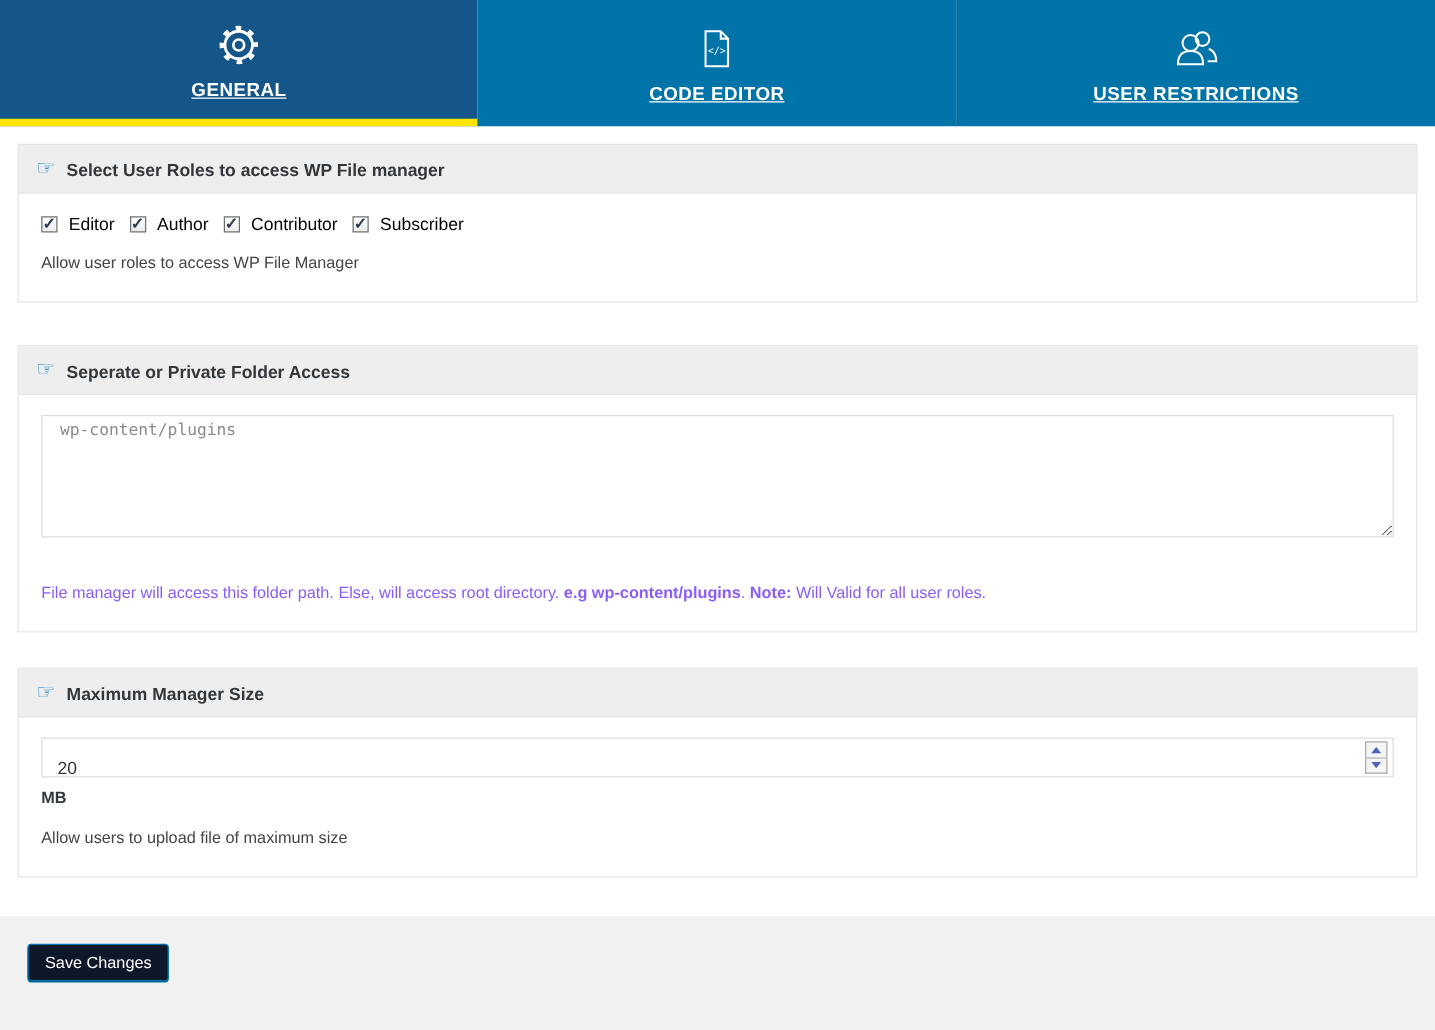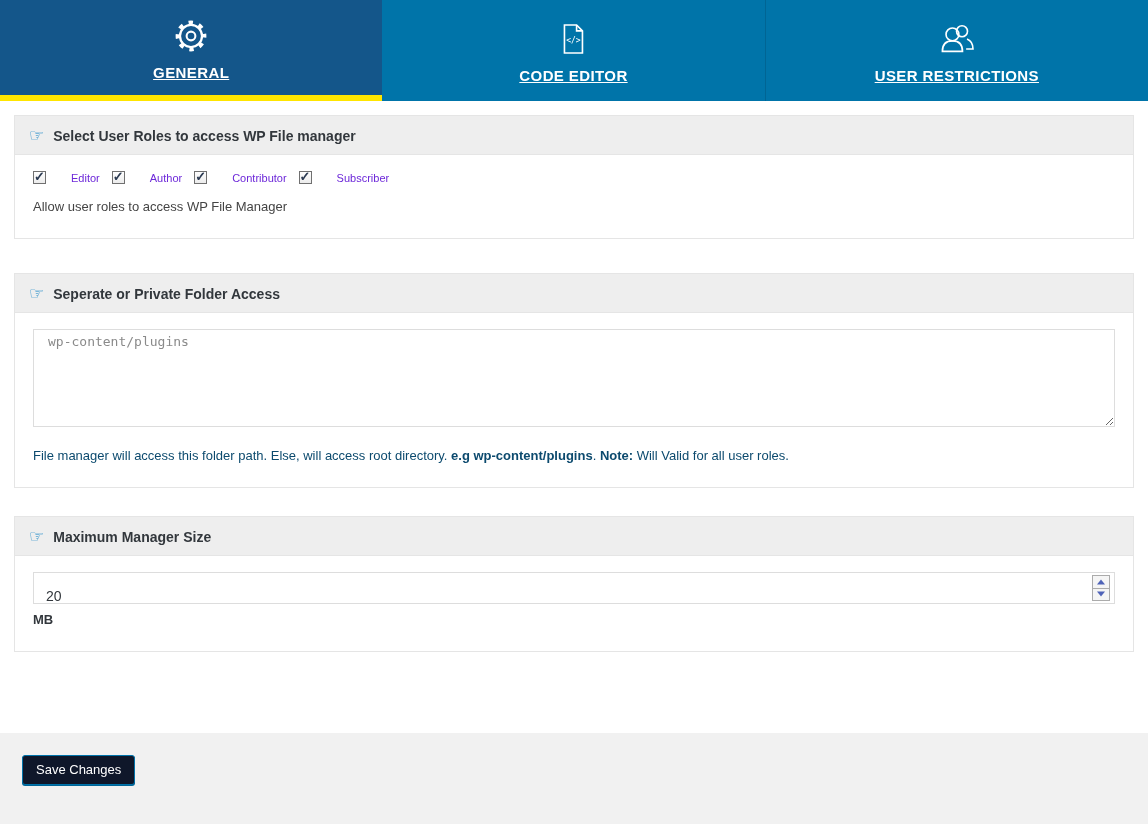--- a/index.html
+++ b/index.html
@@ -83,37 +83,37 @@
     cursor: pointer;
   }
   .cb.checked::after {
     content: "✓";
     position: absolute;
     top: -3px; left: 0;
     font-size: 13px;
     font-weight: bold;
     color: #2b3a52;
   }
-  .role-label { margin-left: 25px; font-size: 11px; color: #6d28d9; cursor: pointer; }
+  .role-label { margin-left: 9px; font-size: 14px; color: #000000; cursor: pointer; }
   .section-desc { font-size: 13px; color: #444; }
 
   
   .folder-textarea {
     width: 100%;
     height: 98px;
     border: 1px solid #ddd;
     padding: 4px 14px;
     font-family: "DejaVu Sans Mono", monospace;
     font-size: 13px;
     color: #555;
     resize: both;
     outline: none;
   }
   .folder-textarea::placeholder { color: #8a8a8a; }
-  .note { margin-top: 18px; font-size: 13px; color: #0c4a6e; }
+  .note { margin-top: 33px; font-size: 13px; color: #8b5cf6; }
   .note .bold { font-weight: bold; }
 
   
   .num-wrap { position: relative; }
   .num-input {
     width: 100%;
     height: 32px;
     border: 1px solid #ddd;
     padding: 16px 30px 0 12px;
     font-family: "Liberation Sans", sans-serif;
@@ -258,20 +258,21 @@
     </div>
     <div class="section-body">
       <div class="num-wrap">
         <input class="num-input" type="text" value="20" style="">
         <span class="spinner">
           <span class="spin-btn spin-up"></span>
           <span class="spin-btn spin-down"></span>
         </span>
       </div>
       <div class="unit-label">MB</div>
+      <div class="section-desc size-desc">Allow users to upload file of maximum size</div>
     </div>
   </div>
 
 </div>
 
 <div class="footer">
   <button class="save-btn">Save Changes</button>
 </div>
 
 </body></html>

